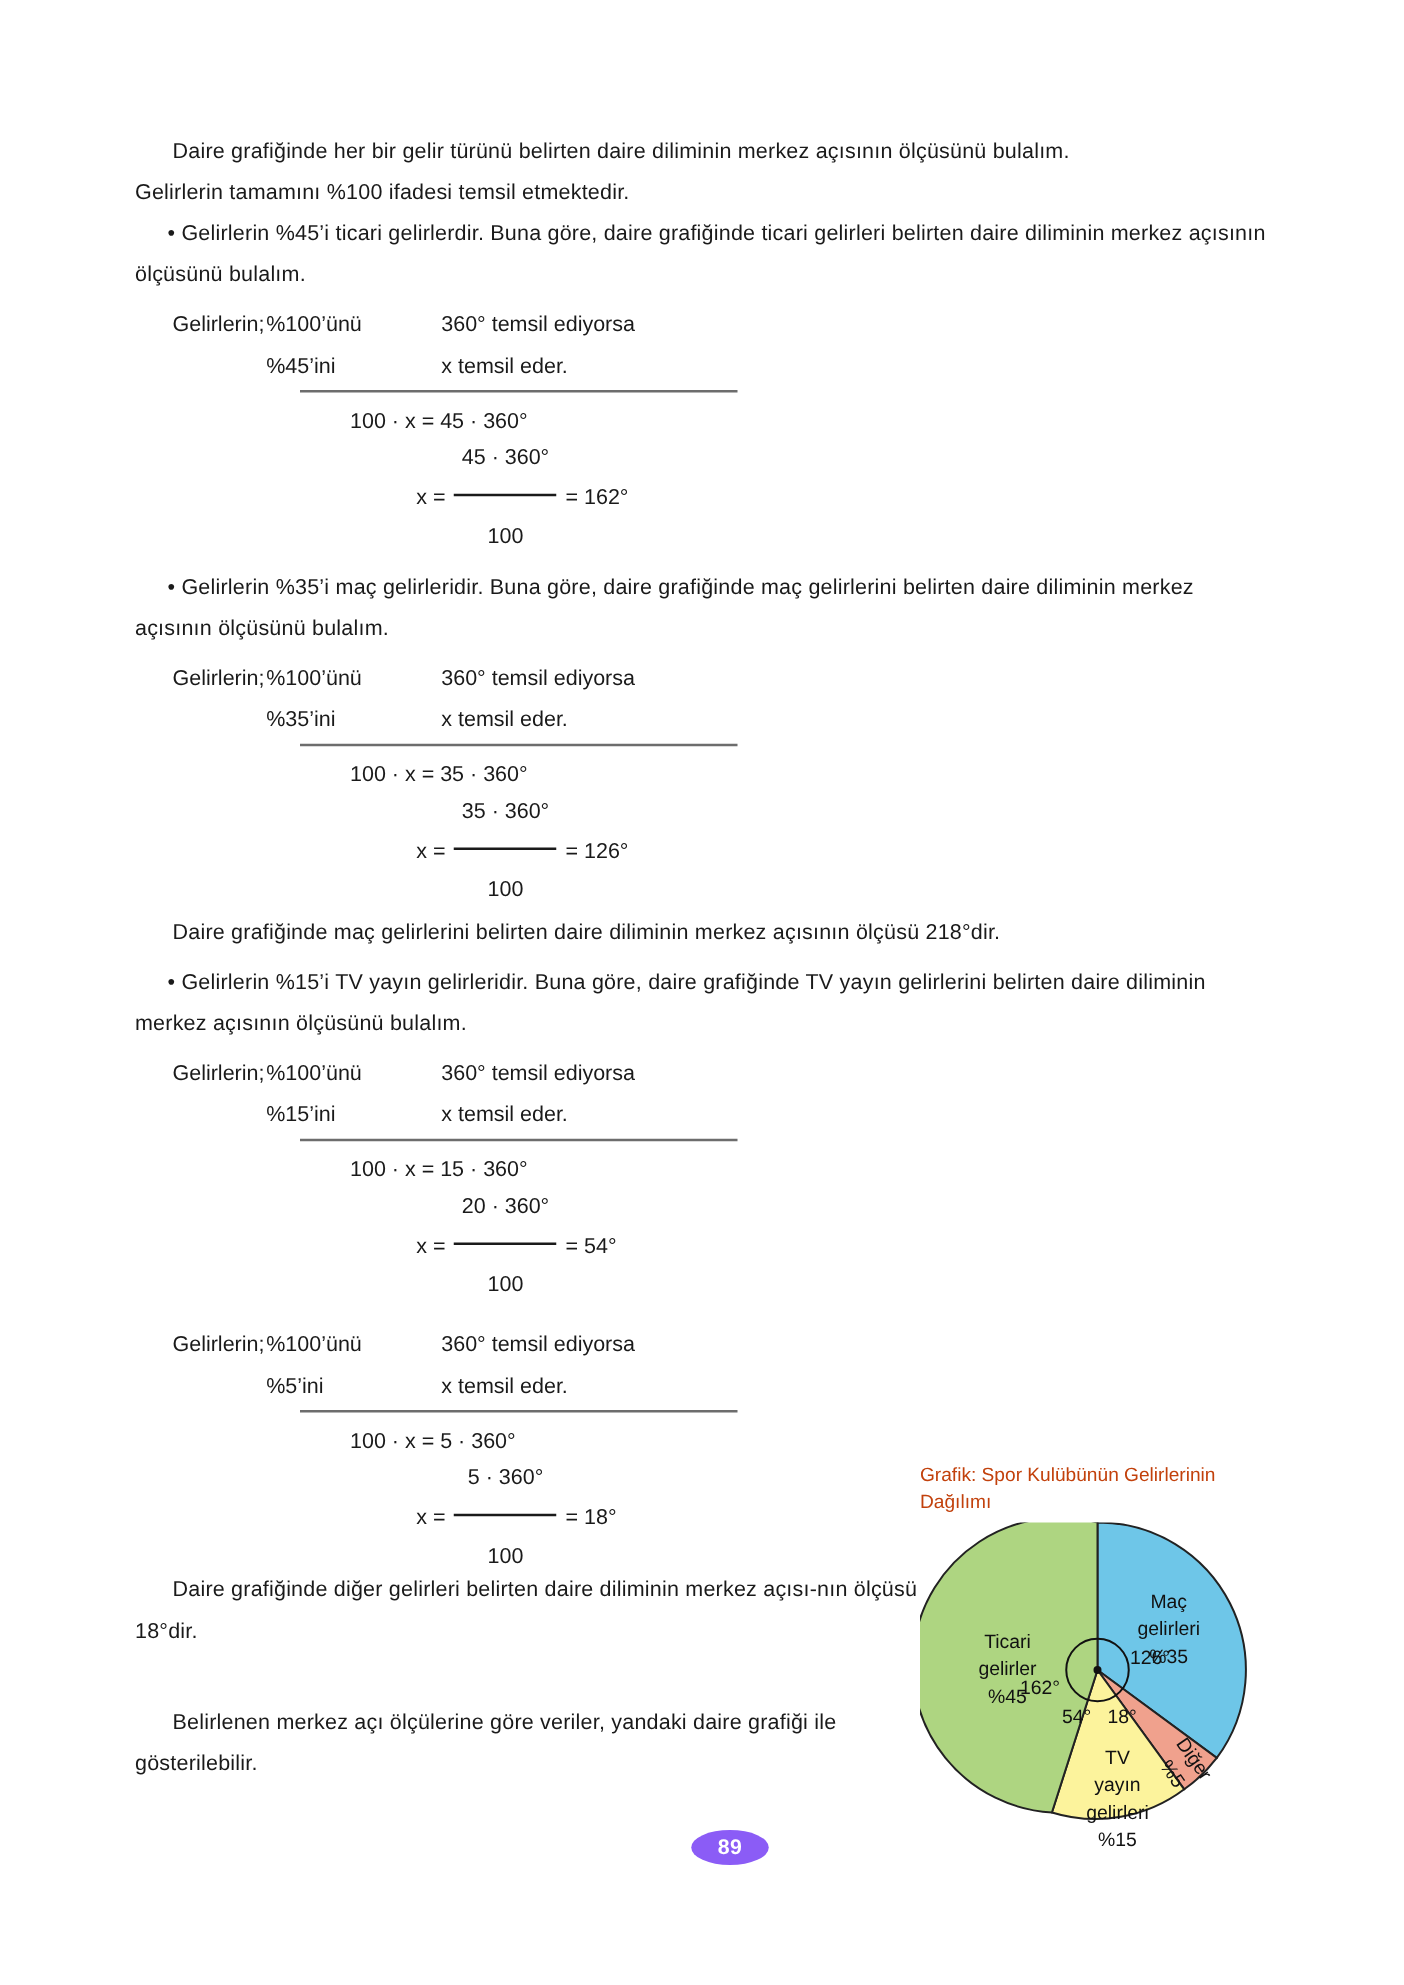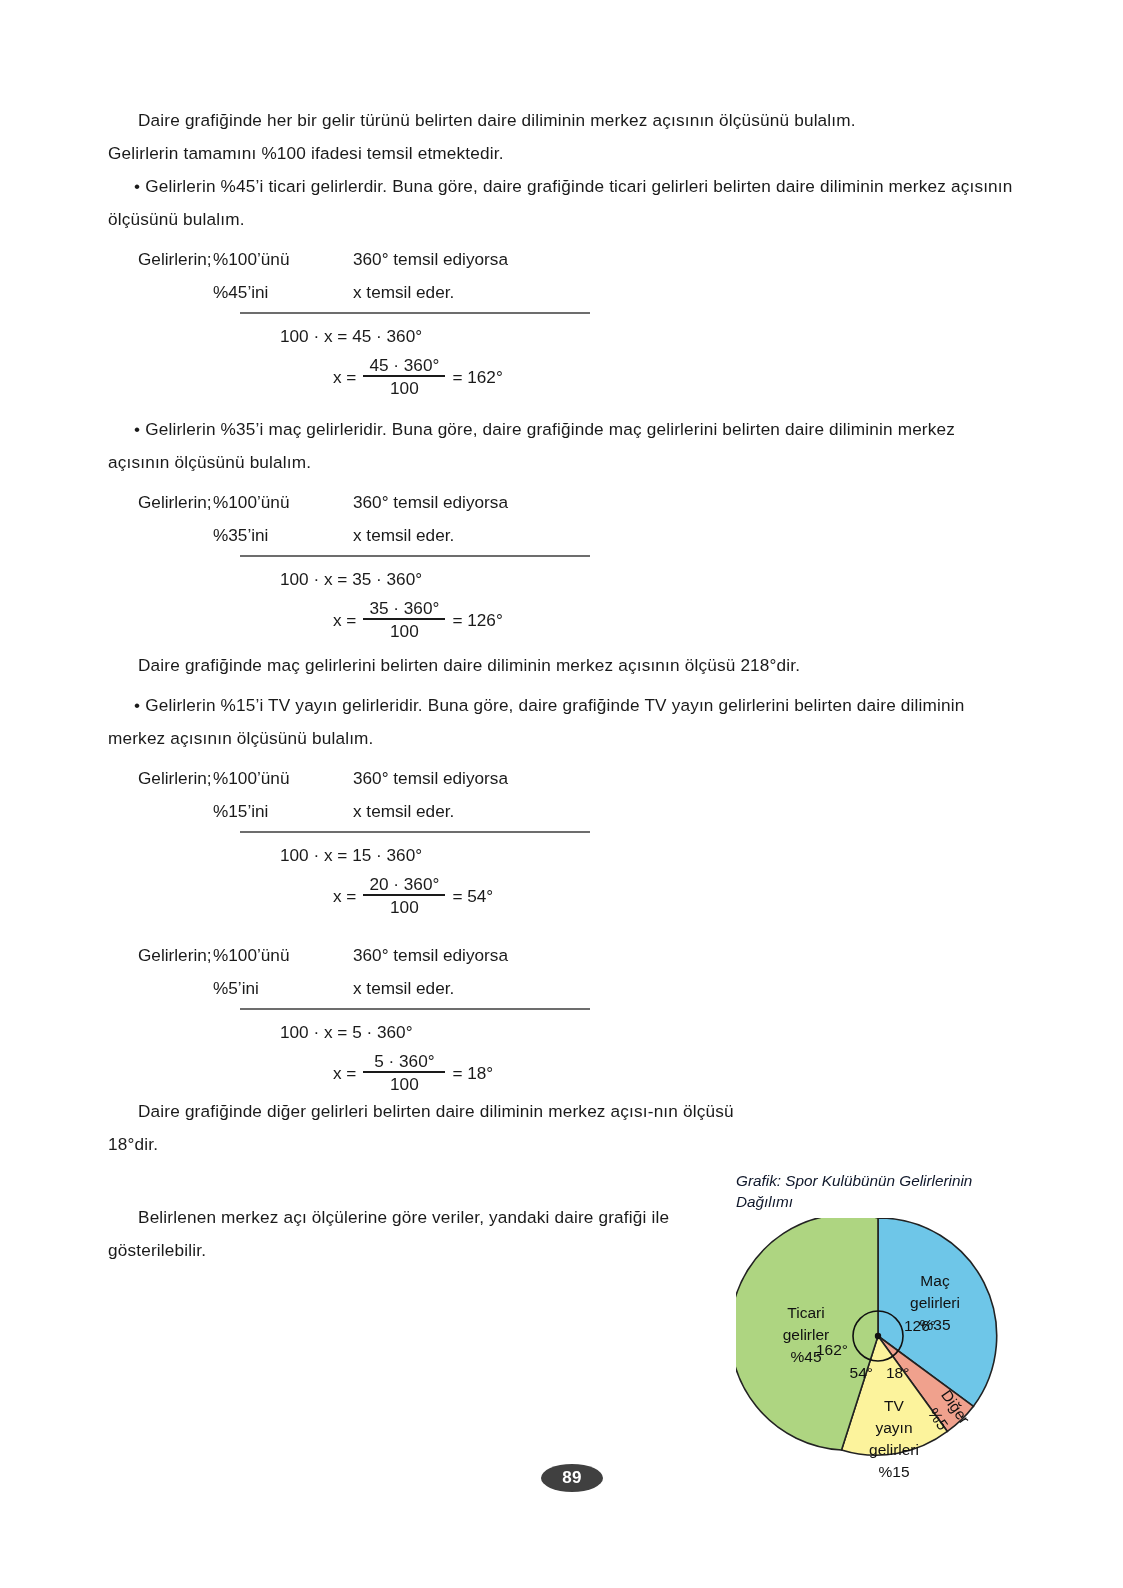--- a/index.html
+++ b/index.html
@@ -60,59 +60,58 @@
     line-height:30px;
   }
   .frac-line{
     display:flex;align-items:center;
     padding-left:225px;
     font-size:17.2px;
     margin-top:4px;
   }
   .frac{
     display:inline-flex;flex-direction:column;align-items:center;
-    margin:0 7px;vertical-align:middle;
+    margin:0 7px;vertical-align:middle;gap:20px;
   }
   .frac .num{padding:0 4px;line-height:20px;font-size:17.2px;}
   .frac .bar{height:2px;background:#1a1a1a;width:100%;min-width:82px;}
   .frac .den{padding:0 4px;line-height:22px;font-size:17.2px;}
   .eqx{line-height:20px;}
 
   
   .chart-wrap{
     position:absolute;
     left:736px; top:1170px;
     width:292px;
   }
   .chart-caption{
     font-size:15.3px;
     line-height:21px;
-    color:#0f172a;
+    color:#c2410c;
     margin-bottom:6px;
     width:280px;
-    font-style:italic;
   }
   .chart-svg{display:block;}
   .pie-label{
     font-family:"Liberation Sans", sans-serif;
     font-size:15.5px;
     fill:#111111;
   }
   .pie-ang{
     font-family:"Liberation Sans", sans-serif;
     font-size:15.5px;
     fill:#111111;
   }
 
   
   .pageno{
     position:absolute;
-    left:541px; top:1464px;
+    left:553px; top:1464px;
     width:62px;height:28px;
-    background:#404040;
+    background:#8b5cf6;
     border-radius:50%;
     color:#ffffff;
     font-size:17px;
     font-weight:bold;
     display:flex;align-items:center;justify-content:center;
     letter-spacing:0.02em;
   }
 </style>
 </head>
 <body>

